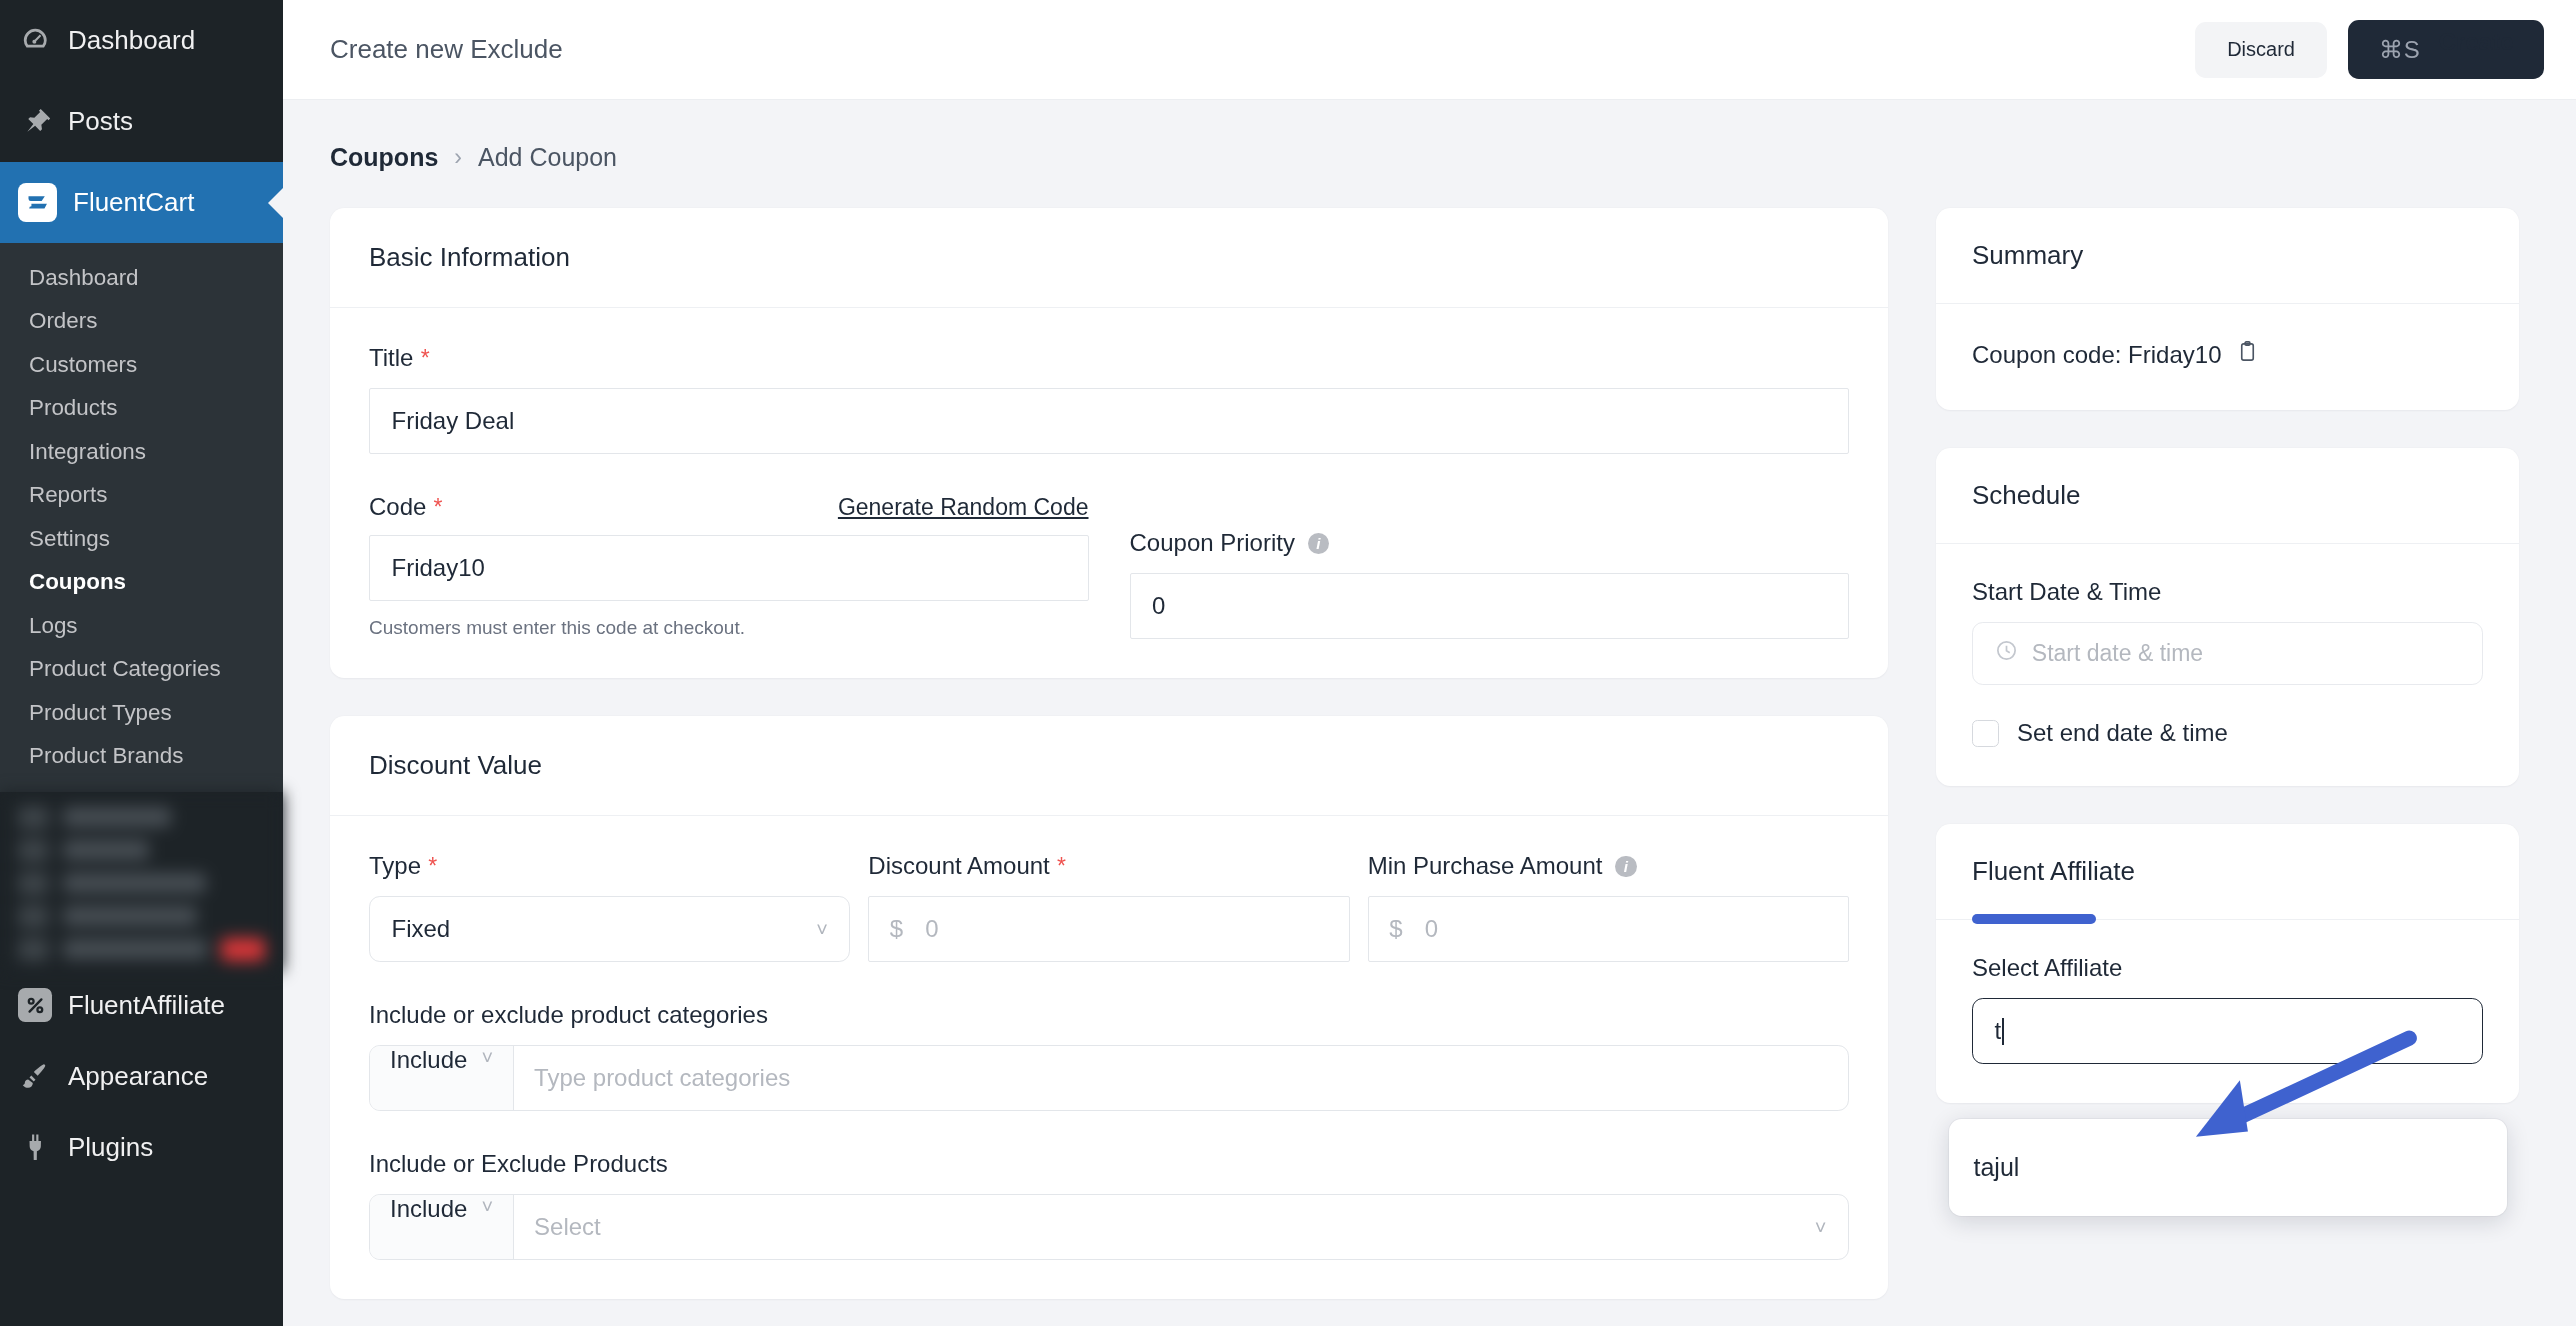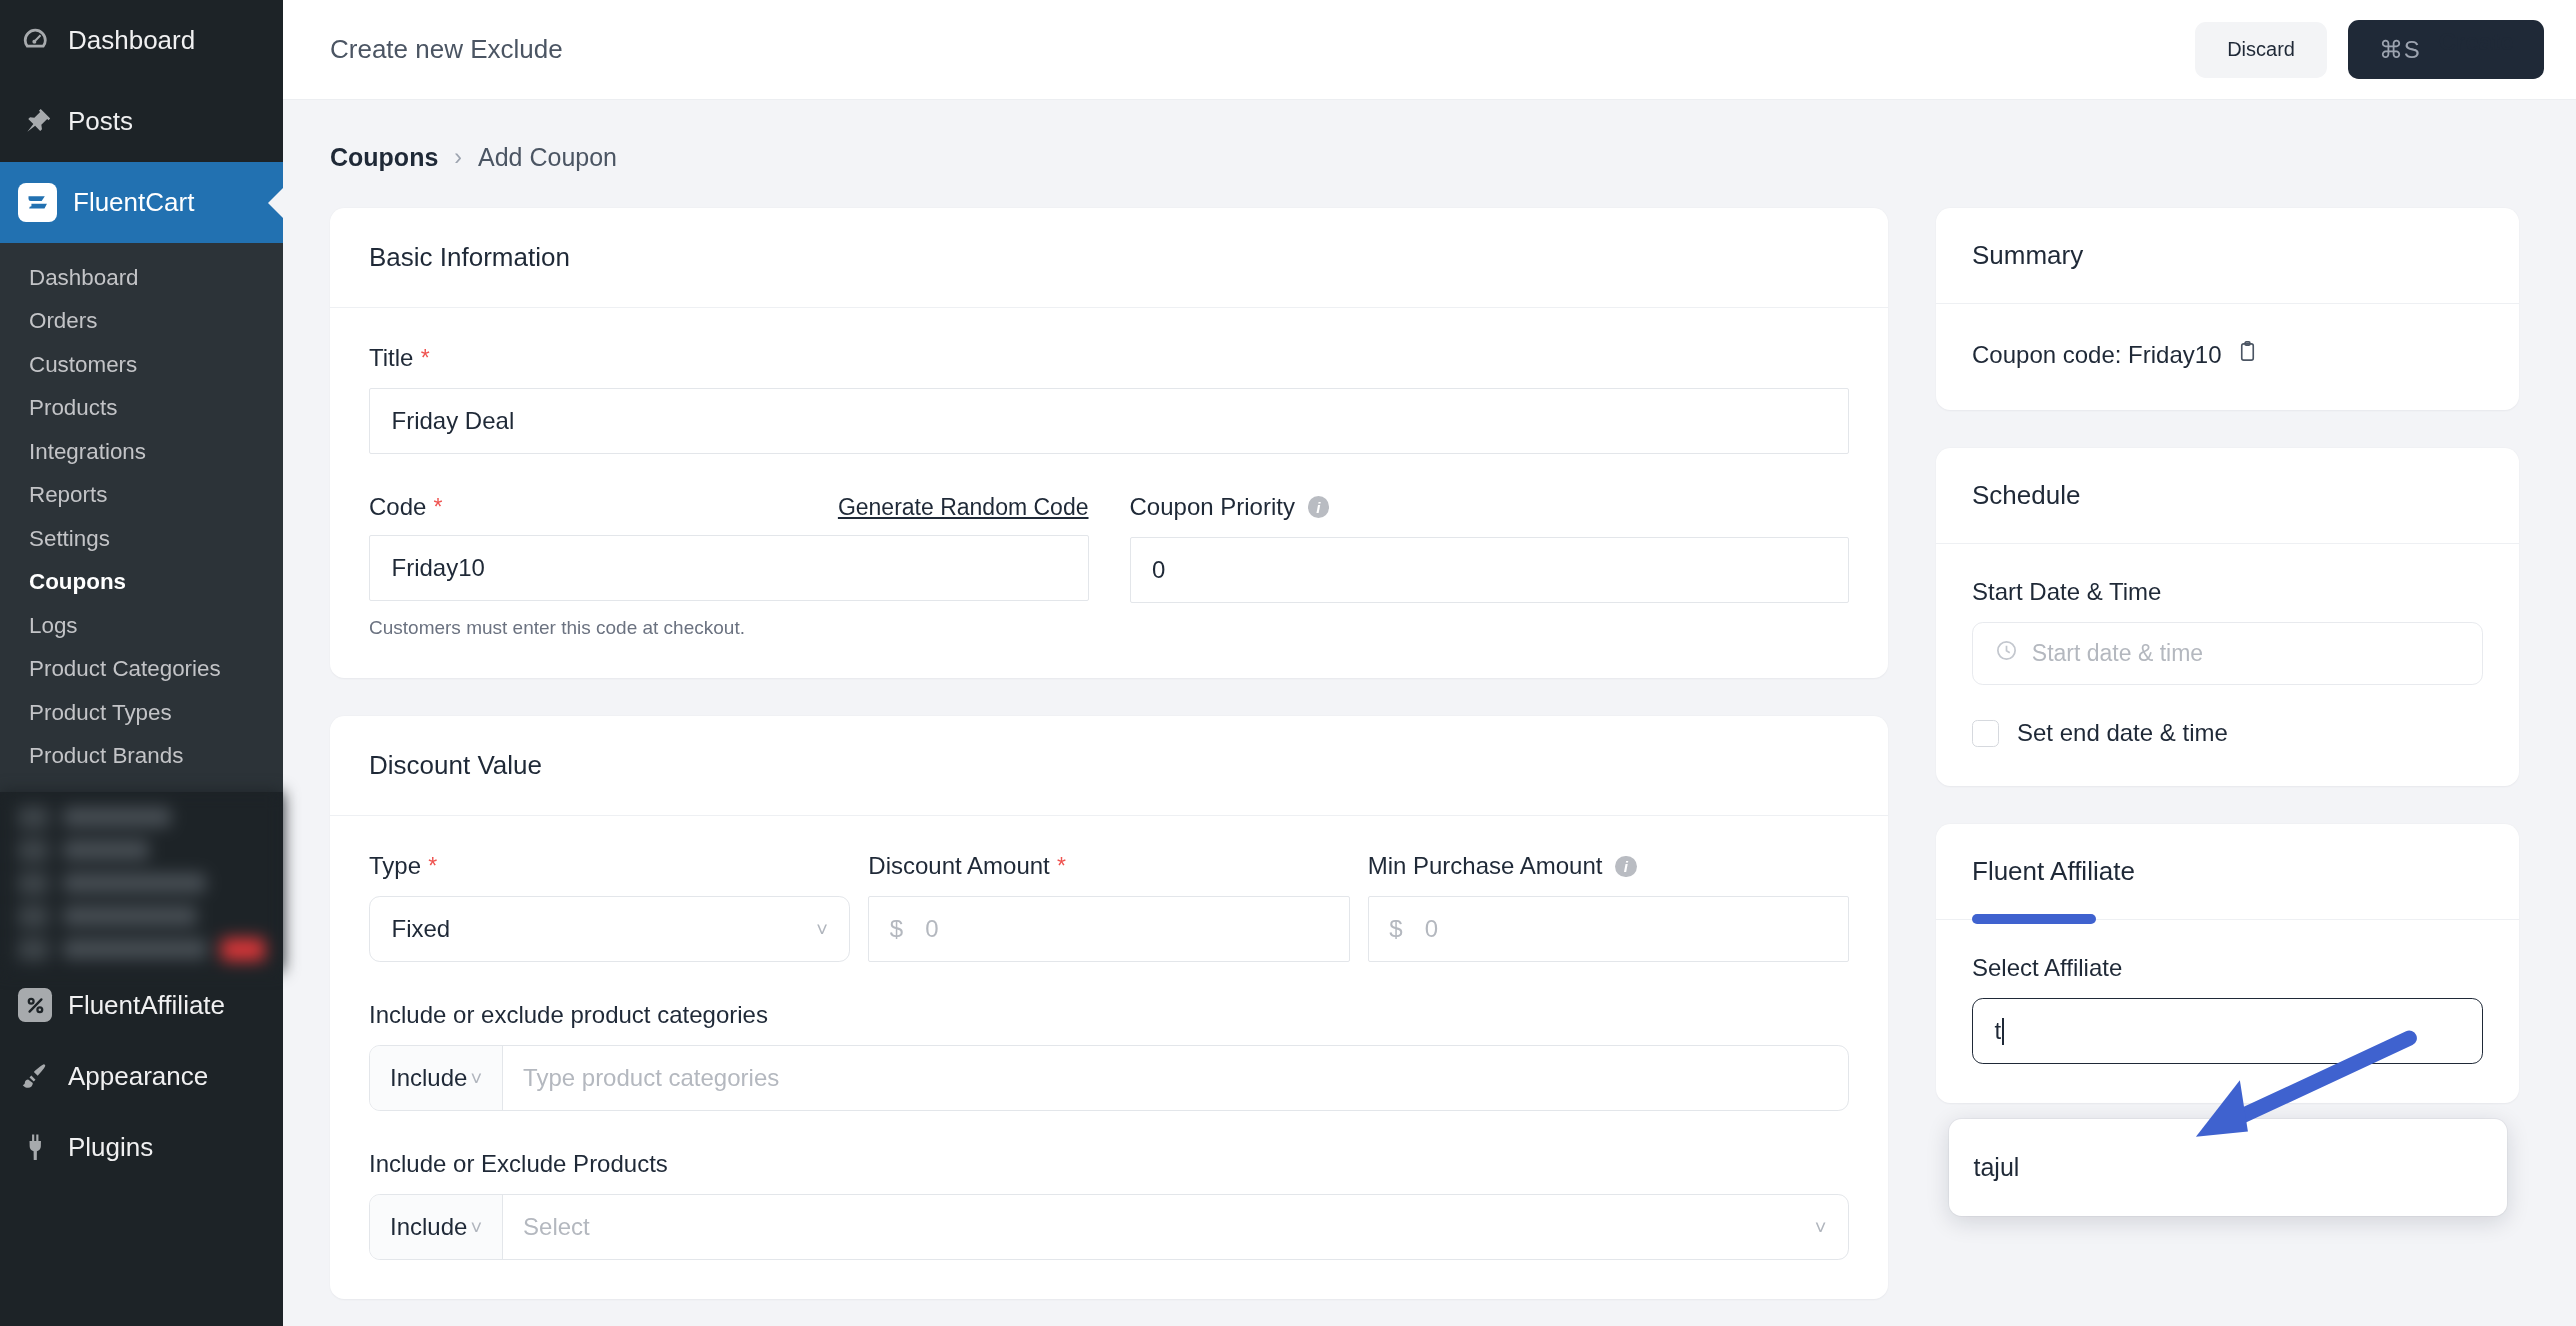--- a/index.html
+++ b/index.html
@@ -110,21 +110,21 @@
     display: inline-flex; align-items: center; justify-content: center; margin-left: 5.4px;
   }
   .field {
     width: 100%; height: 66px; border: 0.9px solid #e3e6ea; border-radius: 2px;
     background: #fff; font-size: 24px; color: #1f2937; padding: 0 21.5px;
     font-family: inherit; outline: none;
   }
   .field::placeholder { color: #b4b8bf; }
   .helper { font-size: 19px; color: #6b7280; margin-top: 16px; }
 
-  .row2 { display: flex; gap: 41px; }
+  .row2 { display: flex; gap: 41px; align-items: flex-end; }
   .row3 { display: flex; gap: 18px; }
   .cell { flex: 1; }
 
   .lbl-row { display: flex; align-items: center; justify-content: space-between; margin-bottom: 14.3px; }
   .link-gen {
     font-size: 23px; color: #1f2937; text-decoration: underline; cursor: pointer;
   }
 
   .select-box {
     width: 100%; height: 66px; border: 0.9px solid #e3e6ea; border-radius: 10.8px;
@@ -138,21 +138,21 @@
     position: absolute; left: 21.5px; top: 50%; transform: translateY(-50%);
     font-size: 24px; color: #b4b8bf;
   }
   .money-field .field { padding-left: 56px; color: #b4b8bf; }
 
   .combo {
     display: flex; width: 100%; height: 66px;
     border: 0.9px solid #e3e6ea; border-radius: 10.8px; overflow: hidden; background: #fff;
   }
   .combo-prefix {
-    display: flex; align-items: center; gap: 3px;
+    display: flex; align-items: flex-start; gap: 14px;
     background: #fafbfc; border-right: 0.9px solid #e3e6ea;
     padding: 0 20px; font-size: 24px; color: #1f2937; cursor: pointer; white-space: nowrap;
   }
   .combo-input {
     flex: 1; border: none; outline: none; font-size: 24px; color: #1f2937;
     padding: 0 20px; font-family: inherit; background: transparent;
   }
   .combo-input::placeholder { color: #b4b8bf; }
   .combo-chev { display:flex; align-items:center; padding-right: 21.5px; color:#b0b5bd; font-size:20px;}
 

